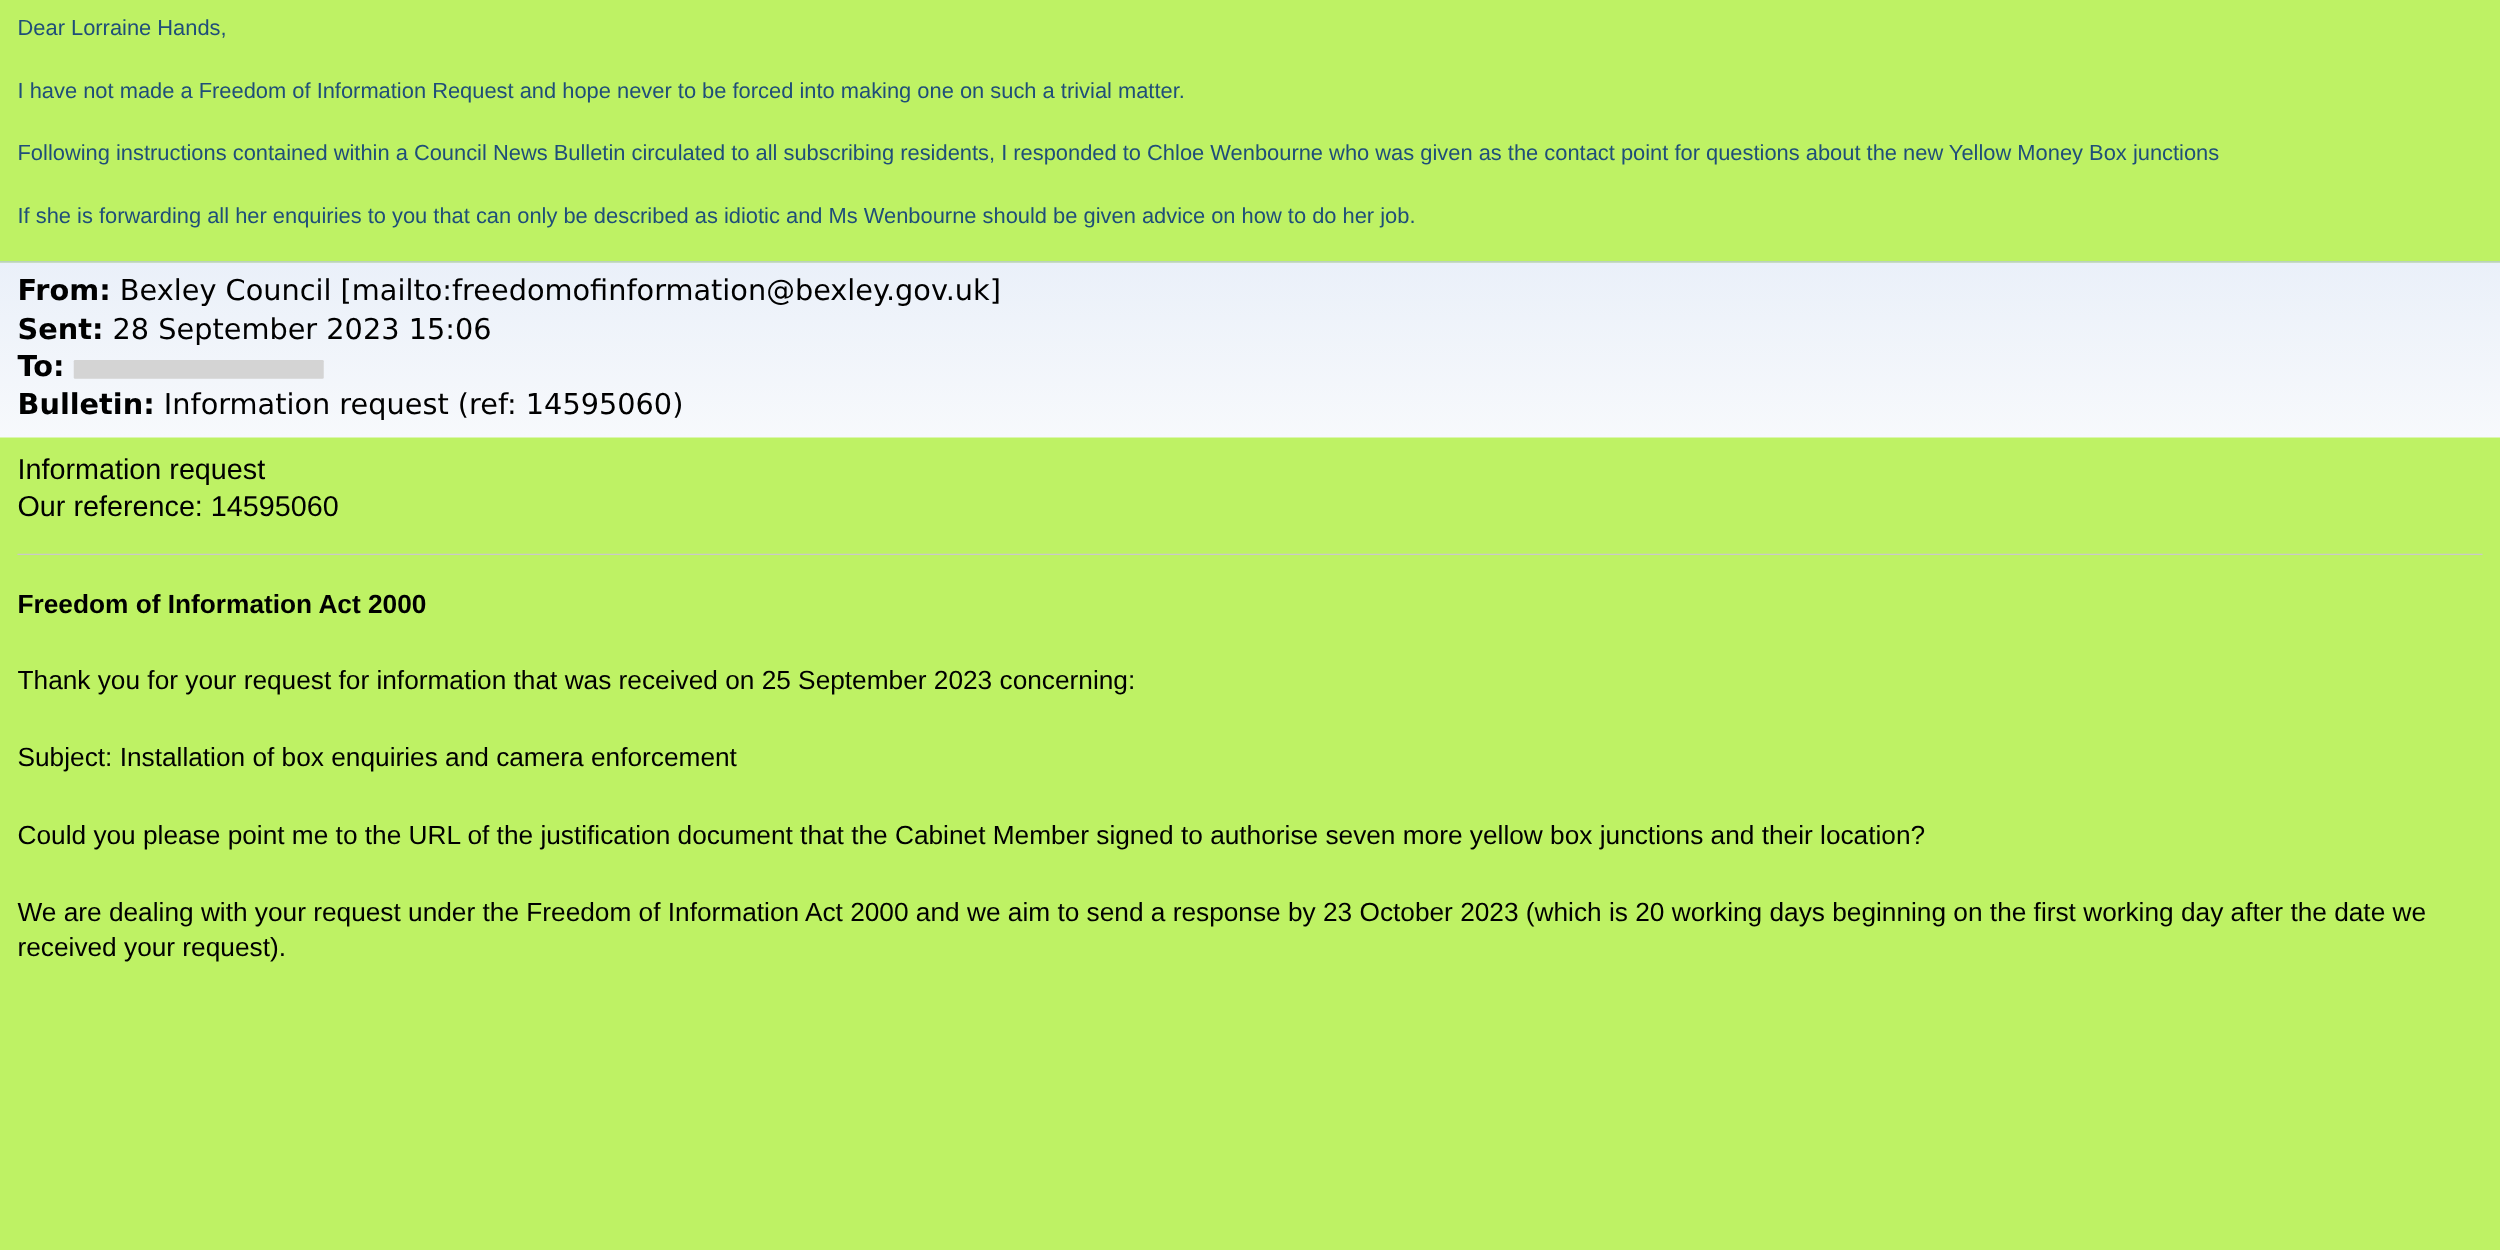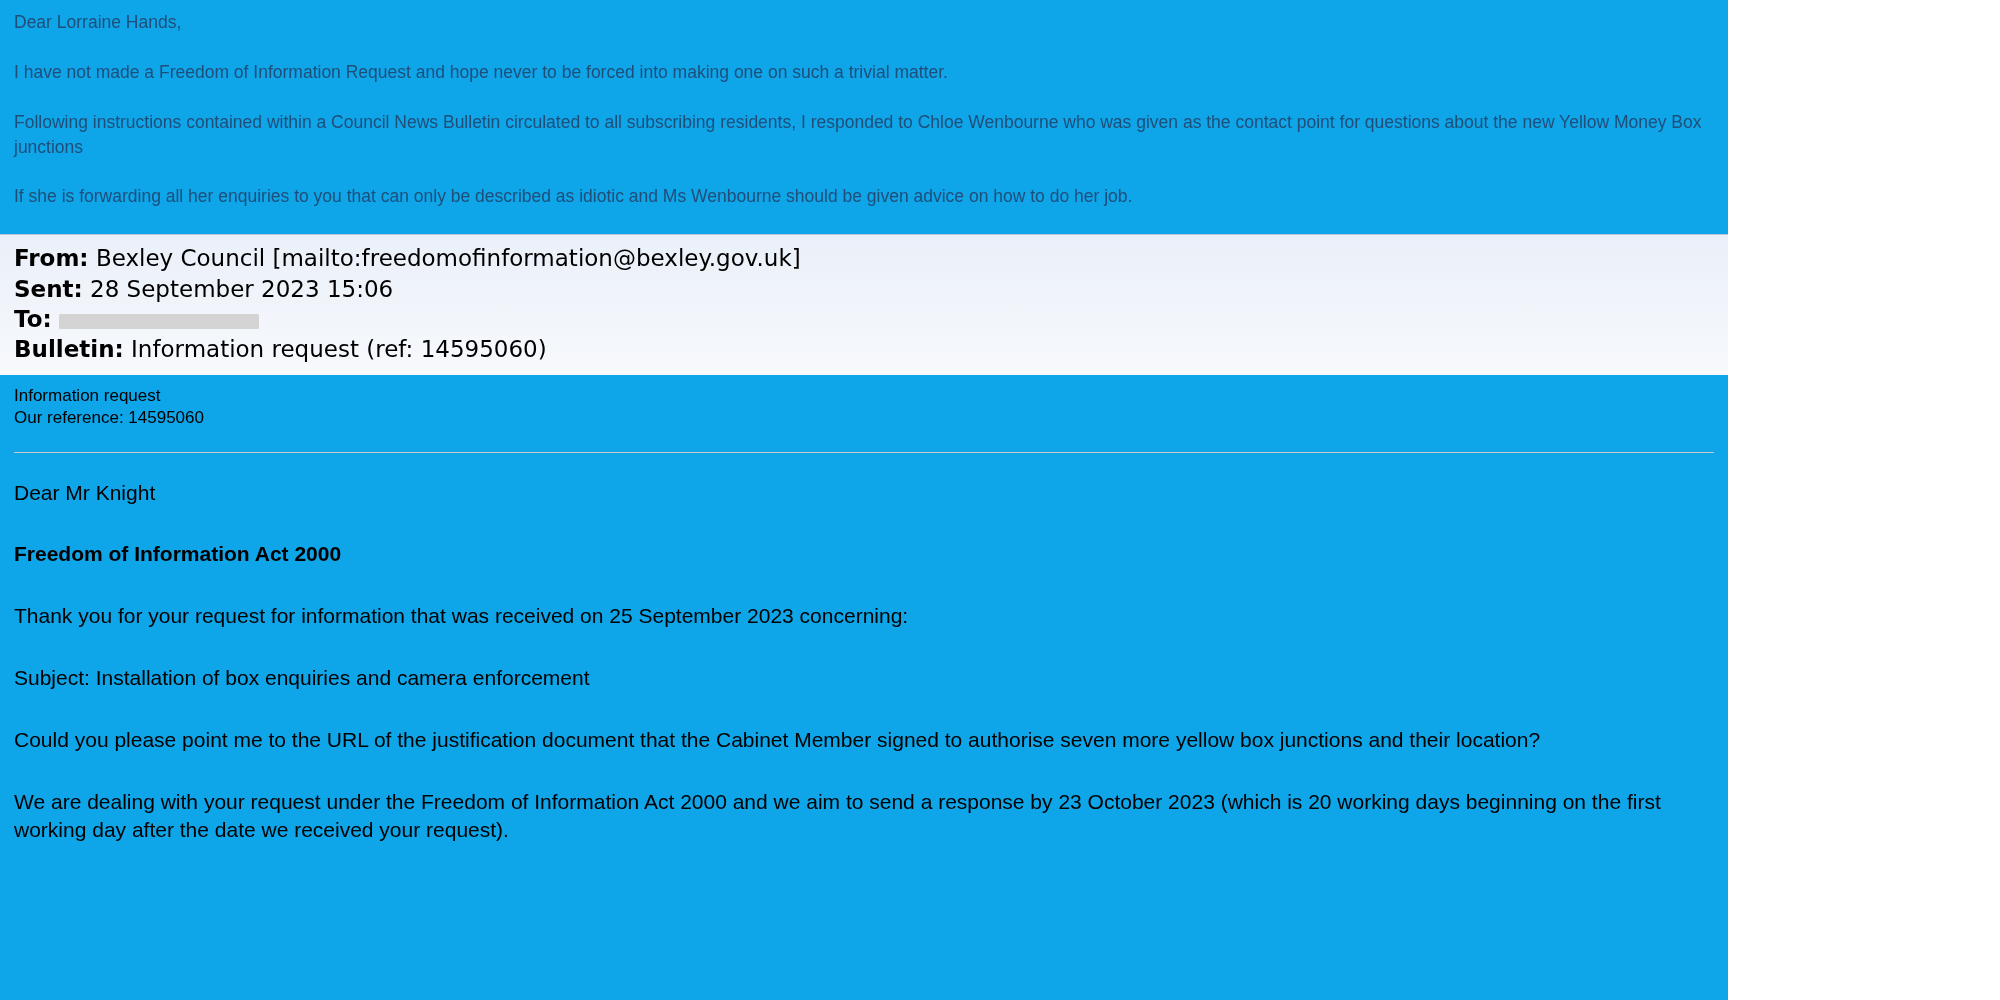--- a/index.html
+++ b/index.html
@@ -9,23 +9,23 @@
   }
   body {
     width: 2000px;
     height: 1000px;
     overflow: hidden;
     font-family: "Liberation Sans", sans-serif;
   }
 
   .page {
     position: relative;
-    width: 1728px;
+    width: 2000px;
     height: 1000px;
-    background: #0ea5e9;
+    background: #bef264;
   }
 
   
   .reply {
     padding: 10px 14px 0 14px;
     color: #1f4e79;
     font-family: "Liberation Sans", sans-serif;
     font-size: 17.5px;
     line-height: 1.42;
   }
@@ -59,21 +59,21 @@
     vertical-align: -2px;
     border-radius: 1px;
     filter: blur(0.6px);
   }
 
   
   .quoted-body {
     padding: 10px 14px 0 14px;
     font-family: "Liberation Sans", sans-serif;
     color: #000000;
-    font-size: 17px;
+    font-size: 23px;
     line-height: 1.32;
   }
   .quoted-body .subject-line {
     margin: 0;
   }
   .hr {
     border: 0;
     border-top: 1px solid #c9c9c9;
     margin: 22px 14px 0 14px;
   }
@@ -127,21 +127,20 @@
   </div>
 
   <div class="quoted-body">
     <div class="subject-line">Information request</div>
     <div class="subject-line">Our reference: 14595060</div>
   </div>
 
   <hr class="hr">
 
   <div class="letter">
-    <p>Dear Mr Knight</p>
     <p class="heading">Freedom of Information Act 2000</p>
     <p>Thank you for your request for information that was received on 25 September 2023 concerning:</p>
     <p>Subject: Installation of box enquiries and camera enforcement</p>
     <p>Could you please point me to the URL of the justification document that the Cabinet Member signed to authorise seven more yellow box junctions and their location?</p>
     <p class="last">We are dealing with your request under the Freedom of Information Act 2000 and we aim to send a response by 23 October 2023 (which is 20 working days beginning on the first working day after the date we received your request).</p>
   </div>
 
 </div>
 
 </body></html>

